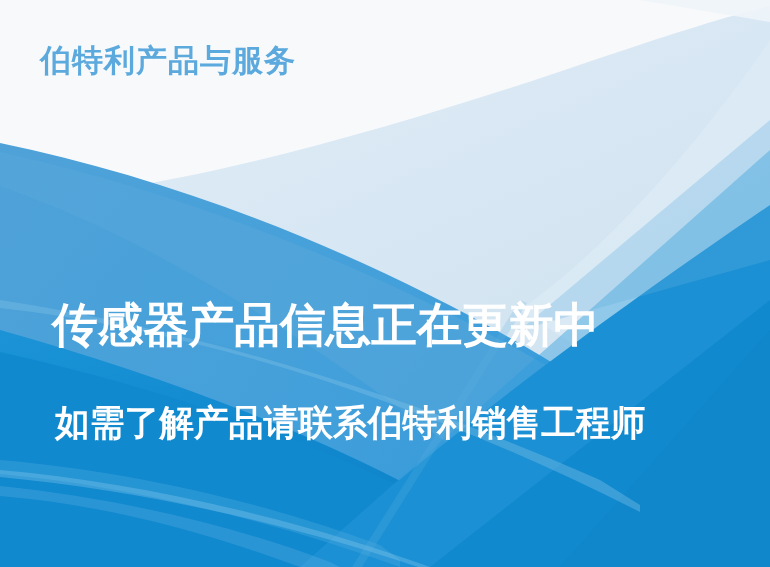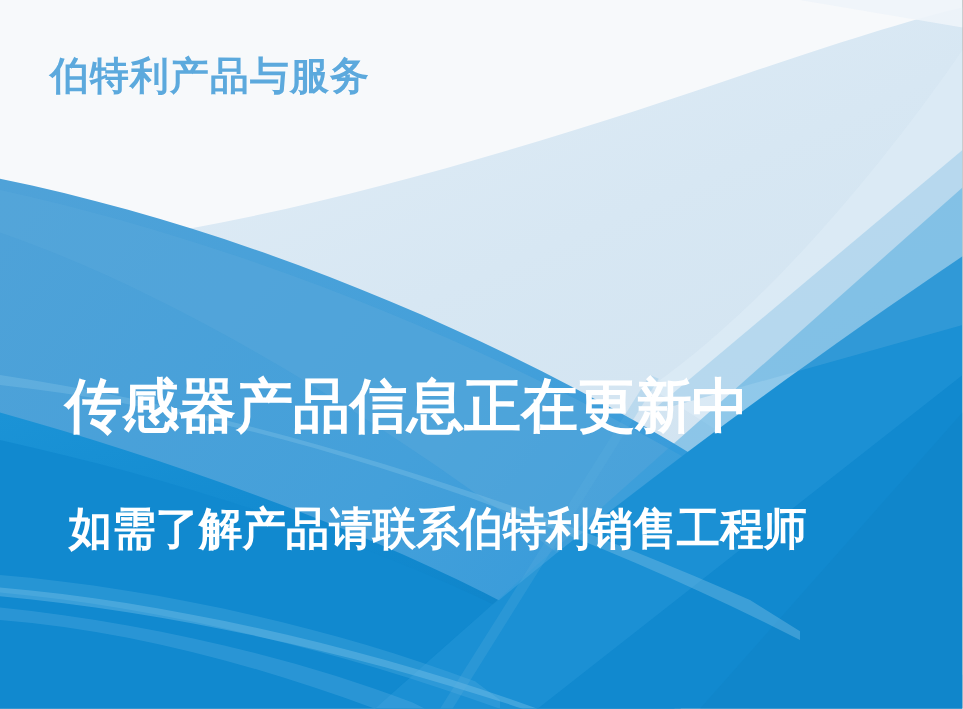--- a/index.html
+++ b/index.html
@@ -9,21 +9,21 @@
     background: #ffffff;
   }
   body {
     font-family: "Liberation Sans", "DejaVu Sans", sans-serif;
   }
   #slide {
     position: relative;
     width: 770px;
     height: 567px;
     overflow: hidden;
-    background: #000000;
+    background: #4c1d95;
   }
   #bg-svg {
     position: absolute;
     left: 0;
     top: 0;
     width: 770px;
     height: 567px;
     display: block;
   }
   .layer-text {

